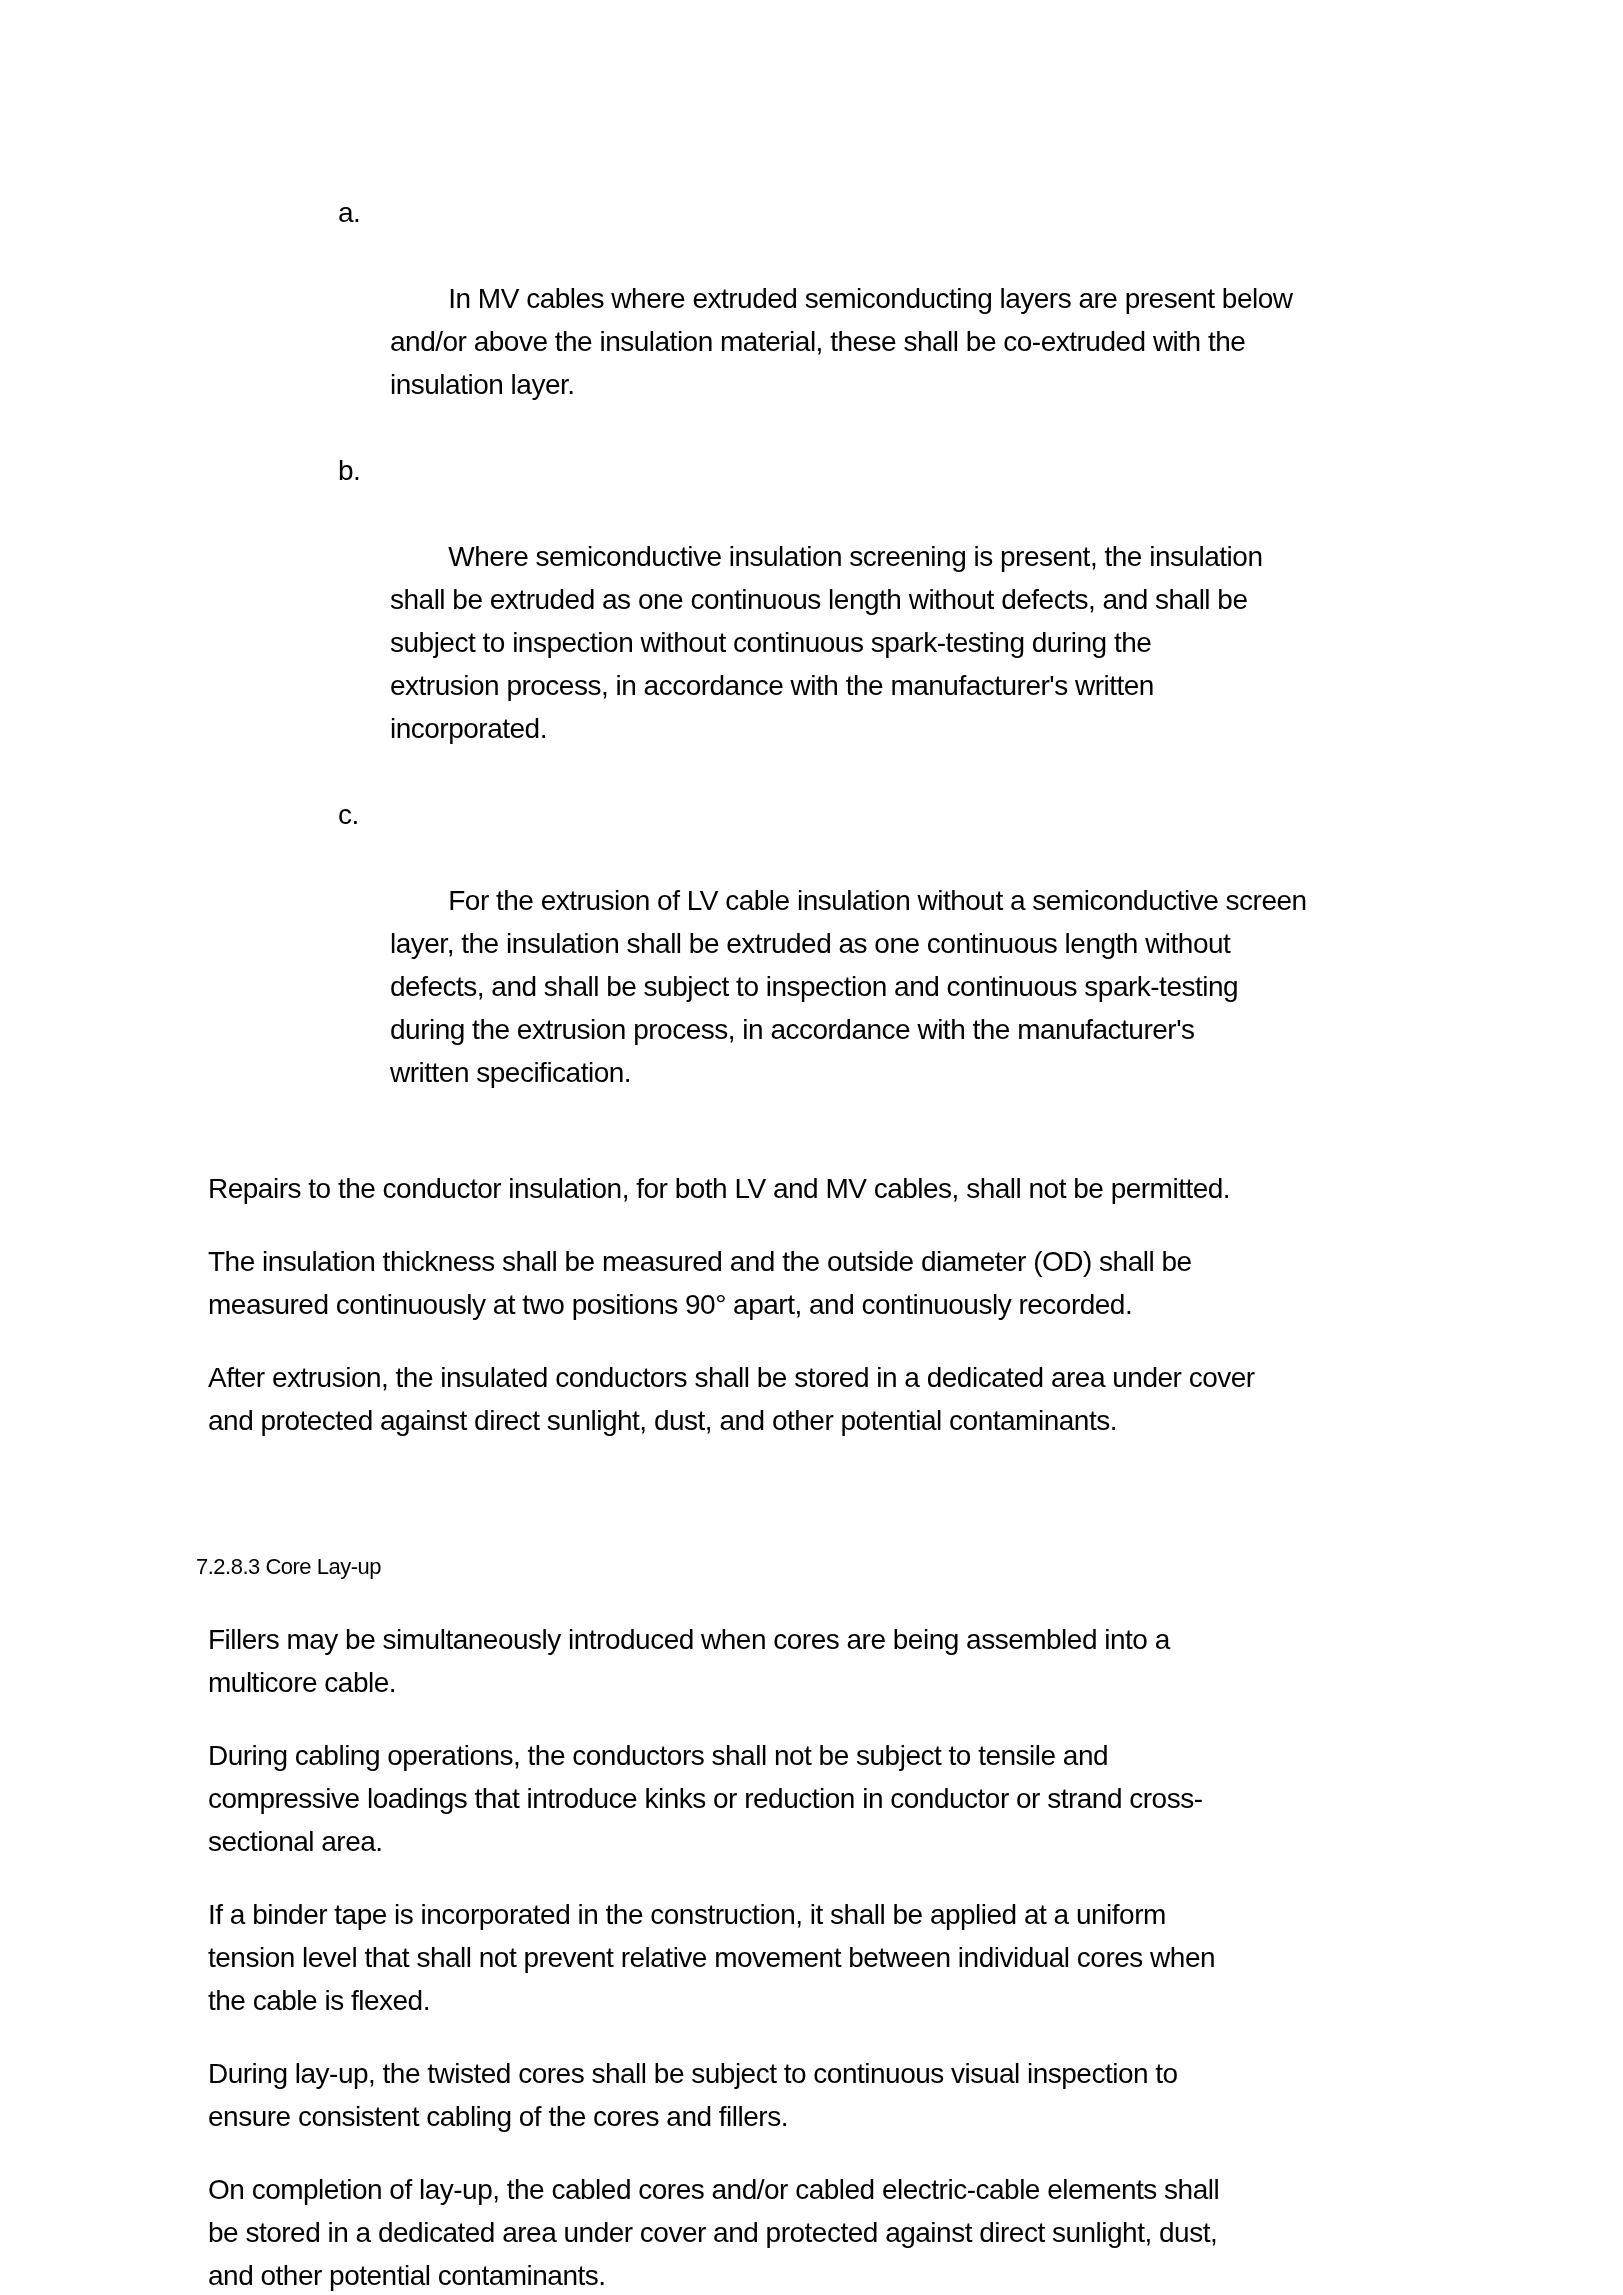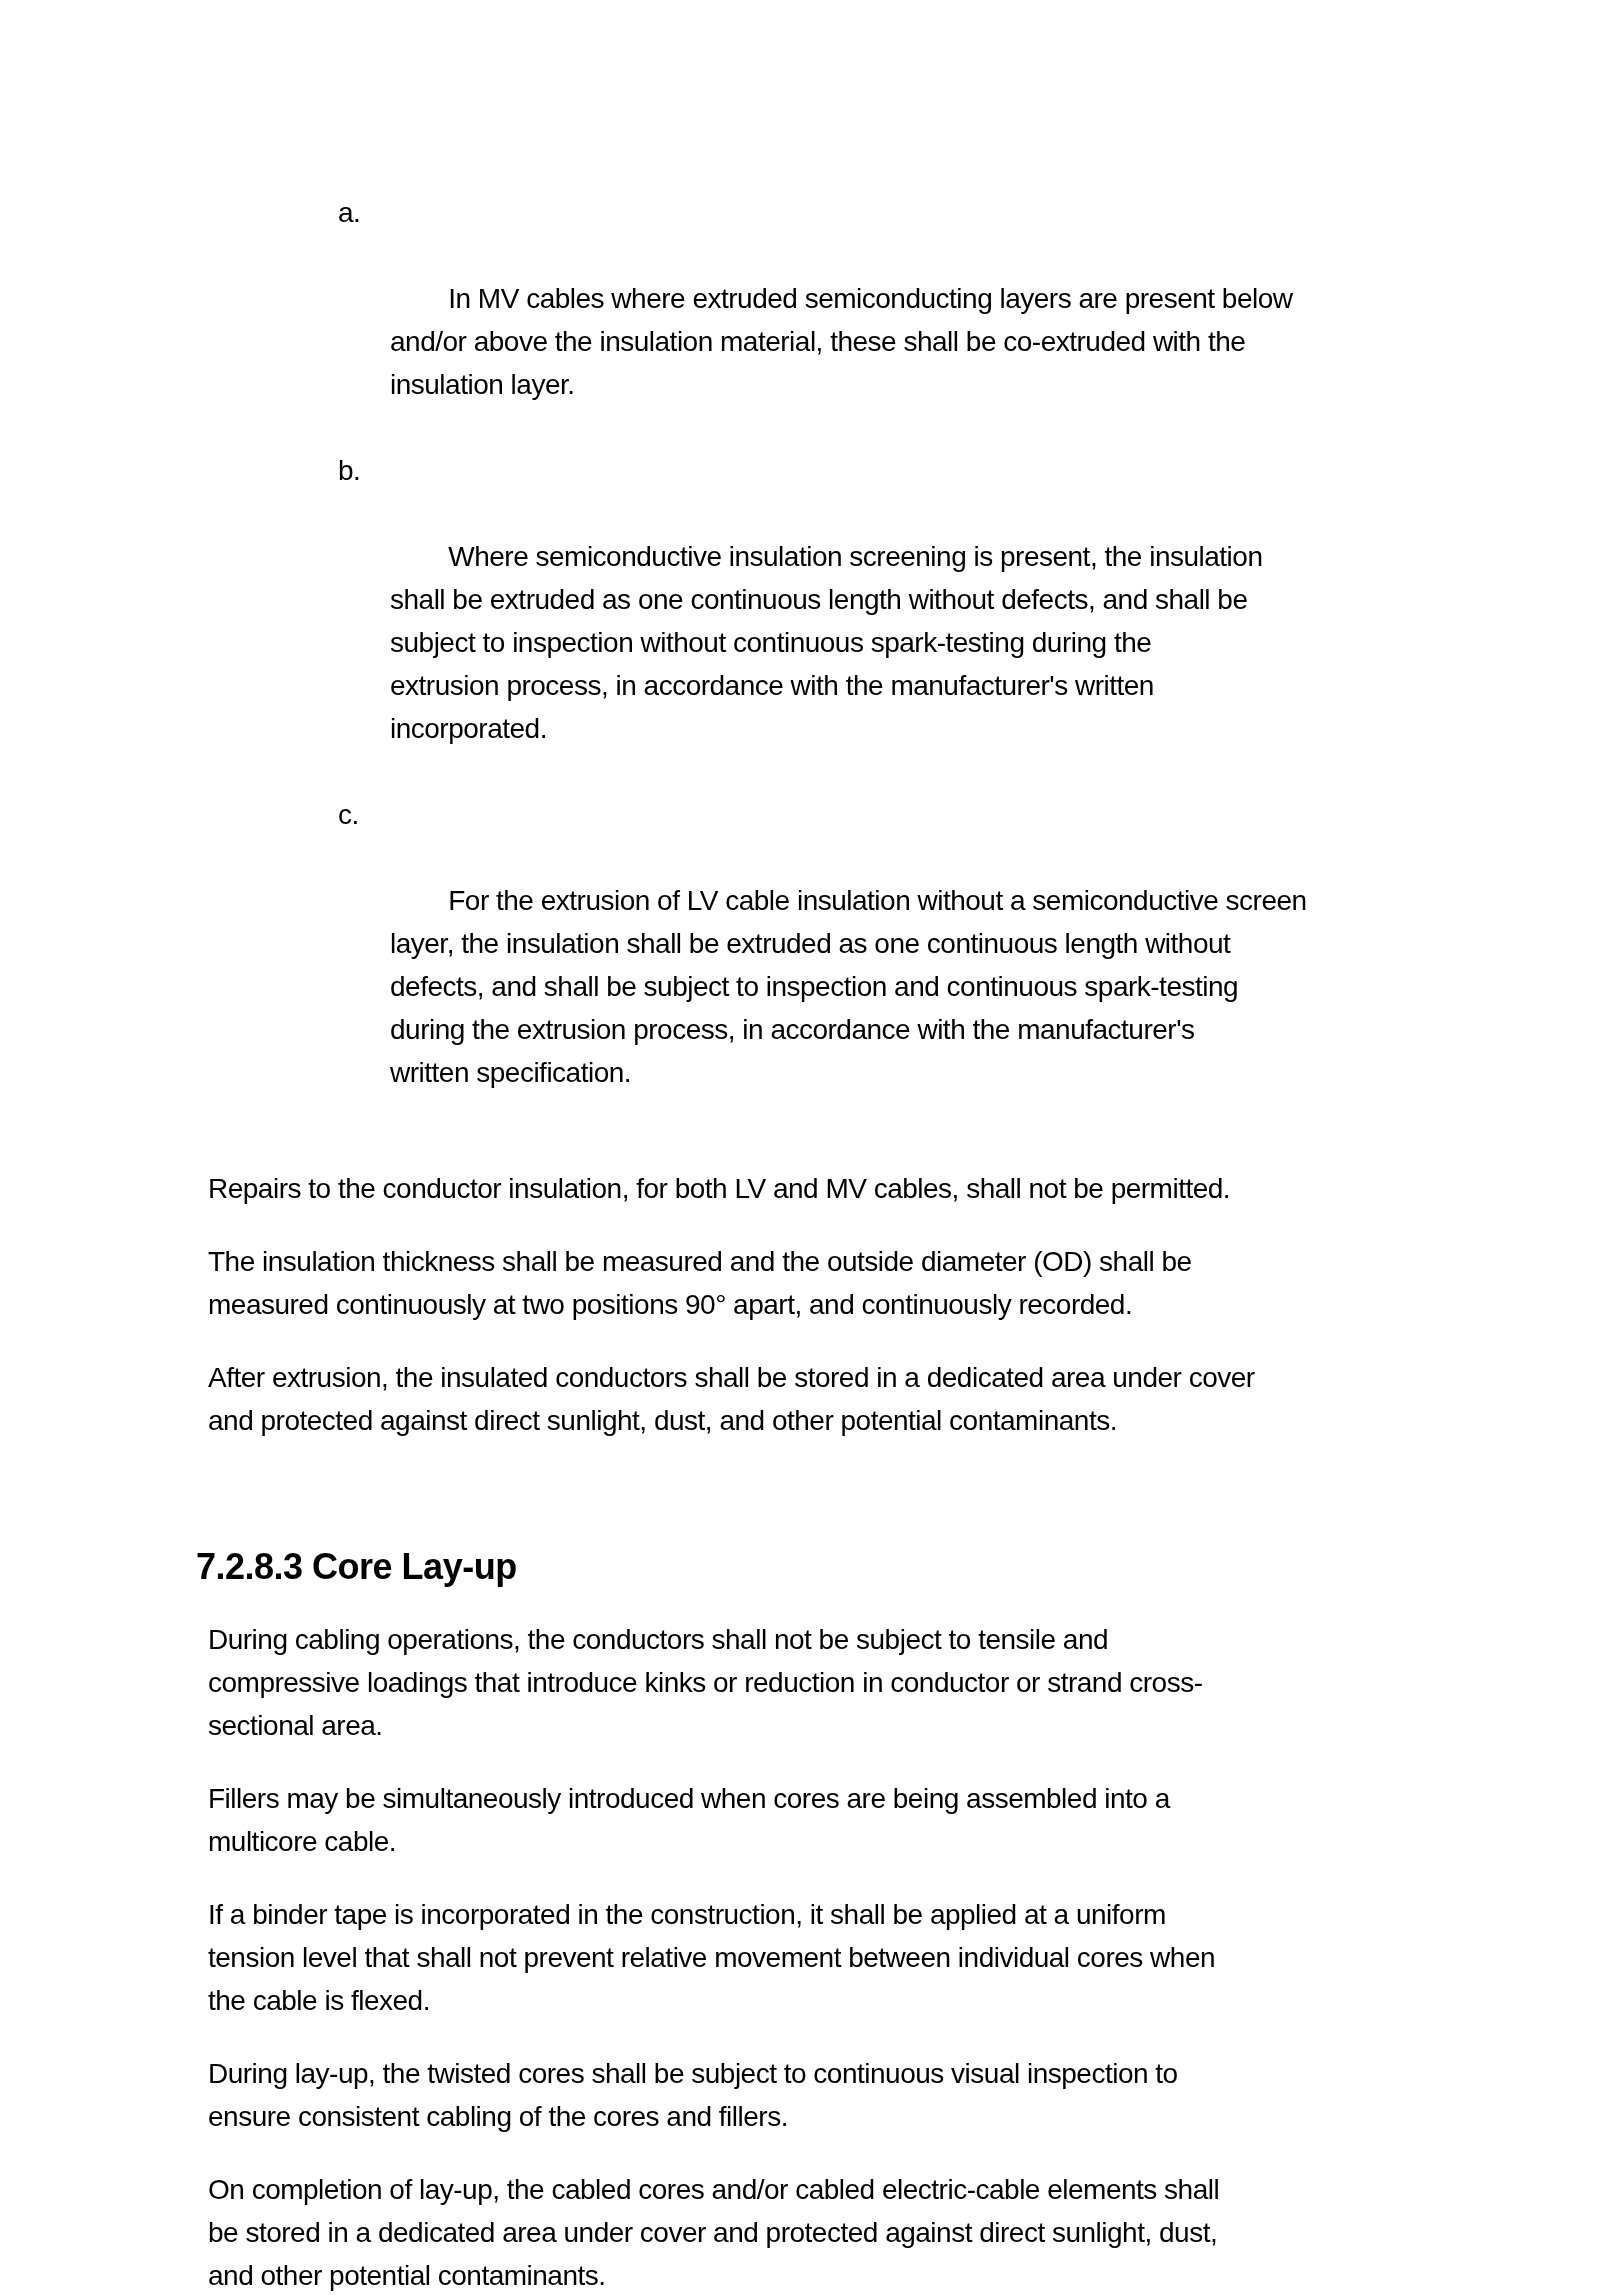--- a/index.html
+++ b/index.html
@@ -37,22 +37,22 @@
     position: absolute;
     left: 142px;
     top: 0;
   }
   .para {
     margin: 0 0 30px 12px;
     white-space: pre;
   }
   .section-heading {
     margin: 0 0 30px 0;
-    font-size: 36px;
-    font-weight: bold;
+    font-size: 22px;
+    font-weight: normal;
     white-space: pre;
   }
   .spacer {
     height: 73px;
   }
 </style>
 </head>
 <body>
 
 <div class="page">
@@ -88,26 +88,26 @@
     <div class="para">The insulation thickness shall be measured and the outside diameter (OD) shall be
 measured continuously at two positions 90° apart, and continuously recorded.</div>
 
     <div class="para">After extrusion, the insulated conductors shall be stored in a dedicated area under cover
 and protected against direct sunlight, dust, and other potential contaminants.</div>
 
     <div class="spacer"></div>
 
     <div class="section-heading">7.2.8.3 Core Lay-up</div>
 
+    <div class="para">Fillers may be simultaneously introduced when cores are being assembled into a
+multicore cable.</div>
+
     <div class="para">During cabling operations, the conductors shall not be subject to tensile and
 compressive loadings that introduce kinks or reduction in conductor or strand cross-
 sectional area.</div>
-
-    <div class="para">Fillers may be simultaneously introduced when cores are being assembled into a
-multicore cable.</div>
 
     <div class="para">If a binder tape is incorporated in the construction, it shall be applied at a uniform
 tension level that shall not prevent relative movement between individual cores when
 the cable is flexed.</div>
 
     <div class="para">During lay-up, the twisted cores shall be subject to continuous visual inspection to
 ensure consistent cabling of the cores and fillers.</div>
 
     <div class="para">On completion of lay-up, the cabled cores and/or cabled electric-cable elements shall
 be stored in a dedicated area under cover and protected against direct sunlight, dust,

